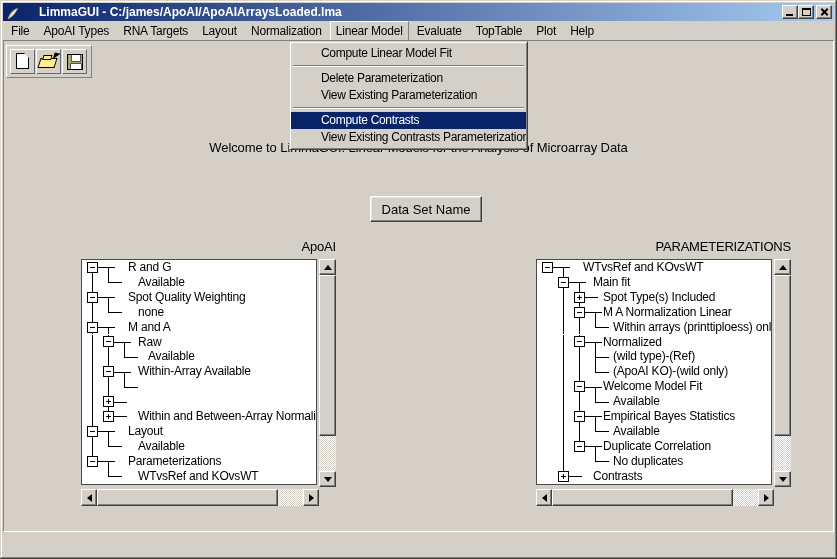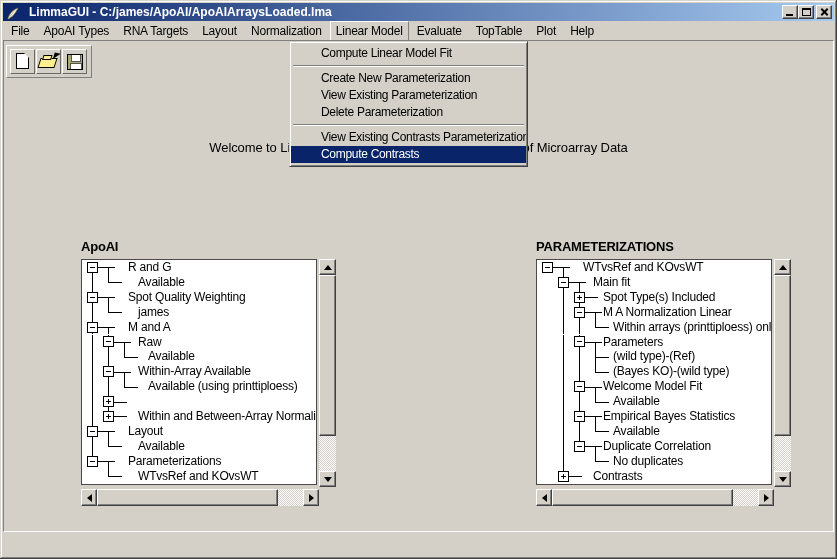--- a/index.html
+++ b/index.html
@@ -7,21 +7,21 @@
   .window{
     position:relative;width:837px;height:559px;background:#d4d0c8;
     font-family:"Liberation Sans","DejaVu Sans",sans-serif;color:#000;overflow:hidden;
     box-shadow:inset -1px -1px #404040, inset 1px 1px #d8d4cc, inset -2px -2px #808080, inset 2px 2px #fff;
   }
   
   .titlebar{position:absolute;left:3px;top:3px;right:3px;height:18px;
     background:linear-gradient(90deg,#0a246a,#a6caf0);
     display:flex;align-items:center;padding-left:3px;}
   .app-icon{width:13px;height:13px;display:inline-block;flex:0 0 auto;}
-  .title-text{color:#fff;font-size:12px;font-weight:bold;margin-left:10px;white-space:nowrap;
+  .title-text{color:#fff;font-size:12px;font-weight:bold;margin-left:20px;white-space:nowrap;
     letter-spacing:0px;}
   .win-btns{position:absolute;right:2px;top:2px;display:flex;}
   .wbtn{width:16px;height:14px;background:#d4d0c8;border:1px solid;position:relative;padding:0;
     border-color:#fff #404040 #404040 #fff;box-shadow:inset -1px -1px #808080;margin-left:0;}
   .wbtn.close{margin-left:2px;}
   .g-min{position:absolute;left:3px;bottom:2px;width:7px;height:2px;background:#000;}
   .g-max{position:absolute;left:3px;top:2px;width:9px;height:8px;border:1px solid #000;border-top-width:2px;}
   .g-x1,.g-x2{position:absolute;left:3px;top:5px;width:9px;height:2px;background:#000;}
   .g-x1{transform:rotate(45deg);} .g-x2{transform:rotate(-45deg);}
   
@@ -54,21 +54,21 @@
     border:1px solid #555;border-top:none;}
   .icon-save-disk:after{content:"";position:absolute;left:2px;bottom:0;width:10px;height:5px;background:#fff;
     border:1px solid #555;border-bottom:none;}
   
   .welcome{position:absolute;left:0;top:99px;width:100%;text-align:center;font-size:13px;letter-spacing:-0.1px;}
   .dataset-btn{position:absolute;left:366px;top:155px;width:112px;height:26px;background:#d4d0c8;
     border:1px solid;border-color:#fff #404040 #404040 #fff;box-shadow:inset -1px -1px #808080,inset 1px 1px #e8e6e0;
     font-family:inherit;font-size:13px;color:#000;}
   
   .tree-group{position:absolute;top:198px;width:255px;height:267px;}
-  .tree-title{height:18px;text-align:left;font-weight:bold;font-size:13px;letter-spacing:-0.2px;}
+  .tree-title{height:18px;text-align:right;font-weight:normal;font-size:13px;letter-spacing:-0.2px;}
   .tree-canvas{position:absolute;left:0;top:20px;width:236px;height:226px;background:#fff;
     border:1px solid #4a4a4a;overflow:hidden;}
   .tree-rows{position:relative;width:400px;height:100%;}
   .tl-v{position:absolute;width:1px;background:#000;}
   .tl-h{position:absolute;height:1px;background:#000;}
   .tl-box{position:absolute;width:11px;height:11px;border:1px solid #000;background:#fff;}
   .tl-box .m{position:absolute;left:2px;top:4px;width:5px;height:1px;background:#000;}
   .tl-box .p{position:absolute;left:4px;top:2px;width:1px;height:5px;background:#000;}
   .tl-label{position:absolute;font-size:12px;letter-spacing:-0.2px;white-space:nowrap;}
   
@@ -137,20 +137,21 @@
           <div class="icon-new-document"></div>
         </button>
         <button class="tool-btn">
           <div class="icon-open-folder"></div>
         </button>
         <button class="tool-btn">
           <div class="icon-save-disk"></div>
         </button>
       </div>
     <div class="welcome">Welcome to LimmaGUI: Linear Models for the Analysis of Microarray Data</div>
+    <button class="dataset-btn">Data Set Name</button>
 
     <div class="tree-group" id="treeGroup0" style="left:77px">
       <div class="tree-title">ApoAI</div>
       <div class="tree-canvas">
         <div class="tree-rows" id="treeRows0">
             <div class="tl-v" style="left: 10px; top: 7.45px; height: 7.45px;"></div>
             <div class="tl-h" style="left: 10px; top: 7.45px; width: 23px;"></div>
             <div class="tl-v" style="left: 26px; top: 7.45px; height: 7.45px;"></div>
             <div class="tl-box" style="left: 5px; top: 1.95px;">
               <div class="m"></div>
@@ -164,21 +165,21 @@
             <div class="tl-v" style="left: 10px; top: 37.25px; height: 7.45px;"></div>
             <div class="tl-h" style="left: 10px; top: 37.25px; width: 23px;"></div>
             <div class="tl-v" style="left: 26px; top: 37.25px; height: 7.45px;"></div>
             <div class="tl-box" style="left: 5px; top: 31.75px;">
               <div class="m"></div>
             </div>
             <div class="tl-label" style="left: 46px; top: 29.8px; line-height: 14.9px;">Spot Quality Weighting</div>
             <div class="tl-v" style="left: 10px; top: 44.7px; height: 14.9px;"></div>
             <div class="tl-v" style="left: 26px; top: 44.7px; height: 7.45px;"></div>
             <div class="tl-h" style="left: 26px; top: 52.15px; width: 14px;"></div>
-            <div class="tl-label" style="left: 56px; top: 44.7px; line-height: 14.9px;">james</div>
+            <div class="tl-label" style="left: 56px; top: 44.7px; line-height: 14.9px;">none</div>
             <div class="tl-v" style="left: 10px; top: 59.6px; height: 7.45px;"></div>
             <div class="tl-v" style="left: 10px; top: 67.05px; height: 7.45px;"></div>
             <div class="tl-h" style="left: 10px; top: 67.05px; width: 23px;"></div>
             <div class="tl-v" style="left: 26px; top: 67.05px; height: 7.45px;"></div>
             <div class="tl-box" style="left: 5px; top: 61.55px;">
               <div class="m"></div>
             </div>
             <div class="tl-label" style="left: 46px; top: 59.6px; line-height: 14.9px;">M and A</div>
             <div class="tl-v" style="left: 10px; top: 74.5px; height: 14.9px;"></div>
             <div class="tl-v" style="left: 26px; top: 74.5px; height: 7.45px;"></div>
@@ -200,21 +201,20 @@
             <div class="tl-h" style="left: 26px; top: 111.75px; width: 23px;"></div>
             <div class="tl-v" style="left: 42px; top: 111.75px; height: 7.45px;"></div>
             <div class="tl-box" style="left: 21px; top: 106.25px;">
               <div class="m"></div>
             </div>
             <div class="tl-label" style="left: 56px; top: 104.3px; line-height: 14.9px;">Within-Array Available</div>
             <div class="tl-v" style="left: 10px; top: 119.2px; height: 14.9px;"></div>
             <div class="tl-v" style="left: 26px; top: 119.2px; height: 14.9px;"></div>
             <div class="tl-v" style="left: 42px; top: 119.2px; height: 7.45px;"></div>
             <div class="tl-h" style="left: 42px; top: 126.65px; width: 14px;"></div>
-            <div class="tl-label" style="left: 66px; top: 119.2px; line-height: 14.9px;">Available (using printtiploess)</div>
             <div class="tl-v" style="left: 10px; top: 134.1px; height: 14.9px;"></div>
             <div class="tl-v" style="left: 26px; top: 134.1px; height: 7.45px;"></div>
             <div class="tl-v" style="left: 26px; top: 141.55px; height: 7.45px;"></div>
             <div class="tl-h" style="left: 32px; top: 141.55px; width: 13px;"></div>
             <div class="tl-box" style="left: 21px; top: 136.05px;">
               <div class="m"></div>
               <div class="p"></div>
             </div>
             <div class="tl-v" style="left: 10px; top: 149px; height: 14.9px;"></div>
             <div class="tl-v" style="left: 26px; top: 149px; height: 7.45px;"></div>
@@ -312,32 +312,32 @@
             <div class="tl-h" style="left: 58px; top: 67.05px; width: 14px;"></div>
             <div class="tl-label" style="left: 76px; top: 59.6px; line-height: 14.9px;">Within arrays (printtiploess) only</div>
             <div class="tl-v" style="left: 26px; top: 74.5px; height: 14.9px;"></div>
             <div class="tl-v" style="left: 42px; top: 74.5px; height: 7.45px;"></div>
             <div class="tl-v" style="left: 42px; top: 81.95px; height: 7.45px;"></div>
             <div class="tl-h" style="left: 42px; top: 81.95px; width: 23px;"></div>
             <div class="tl-v" style="left: 58px; top: 81.95px; height: 7.45px;"></div>
             <div class="tl-box" style="left: 37px; top: 76.45px;">
               <div class="m"></div>
             </div>
-            <div class="tl-label" style="left: 66px; top: 74.5px; line-height: 14.9px;">Parameters</div>
+            <div class="tl-label" style="left: 66px; top: 74.5px; line-height: 14.9px;">Normalized</div>
             <div class="tl-v" style="left: 26px; top: 89.4px; height: 14.9px;"></div>
             <div class="tl-v" style="left: 42px; top: 89.4px; height: 14.9px;"></div>
             <div class="tl-v" style="left: 58px; top: 89.4px; height: 7.45px;"></div>
             <div class="tl-v" style="left: 58px; top: 96.85px; height: 7.45px;"></div>
             <div class="tl-h" style="left: 58px; top: 96.85px; width: 14px;"></div>
             <div class="tl-label" style="left: 76px; top: 89.4px; line-height: 14.9px;">(wild type)-(Ref)</div>
             <div class="tl-v" style="left: 26px; top: 104.3px; height: 14.9px;"></div>
             <div class="tl-v" style="left: 42px; top: 104.3px; height: 14.9px;"></div>
             <div class="tl-v" style="left: 58px; top: 104.3px; height: 7.45px;"></div>
             <div class="tl-h" style="left: 58px; top: 111.75px; width: 14px;"></div>
-            <div class="tl-label" style="left: 76px; top: 104.3px; line-height: 14.9px;">(Bayes KO)-(wild type)</div>
+            <div class="tl-label" style="left: 76px; top: 104.3px; line-height: 14.9px;">(ApoAI KO)-(wild only)</div>
             <div class="tl-v" style="left: 26px; top: 119.2px; height: 14.9px;"></div>
             <div class="tl-v" style="left: 42px; top: 119.2px; height: 7.45px;"></div>
             <div class="tl-v" style="left: 42px; top: 126.65px; height: 7.45px;"></div>
             <div class="tl-h" style="left: 42px; top: 126.65px; width: 23px;"></div>
             <div class="tl-v" style="left: 58px; top: 126.65px; height: 7.45px;"></div>
             <div class="tl-box" style="left: 37px; top: 121.15px;">
               <div class="m"></div>
             </div>
             <div class="tl-label" style="left: 66px; top: 119.2px; line-height: 14.9px;">Welcome Model Fit</div>
             <div class="tl-v" style="left: 26px; top: 134.1px; height: 14.9px;"></div>
@@ -401,21 +401,20 @@
           <div class="sb-thumb" style="left: 16px; top: 0px; width: 181.28px; height: 17px;"></div>
         </div>
       </div>
   </div>
 
   <div class="statusbar"></div>
 
   <div class="dropdown" id="dropdown">
       <div class="dd-item">Compute Linear Model Fit</div>
       <div class="dd-sep"></div>
-      <div class="dd-item">Create New Parameterization</div>
+      <div class="dd-item">Delete Parameterization</div>
       <div class="dd-item">View Existing Parameterization</div>
-      <div class="dd-item">Delete Parameterization</div>
       <div class="dd-sep"></div>
+      <div class="dd-item hl" style="background: rgb(10, 36, 106); color: rgb(255, 255, 255);">Compute Contrasts</div>
       <div class="dd-item">View Existing Contrasts Parameterization</div>
-      <div class="dd-item hl" style="background: rgb(10, 36, 106); color: rgb(255, 255, 255);">Compute Contrasts</div>
     </div>
 
 </div>
 
 </body></html>

